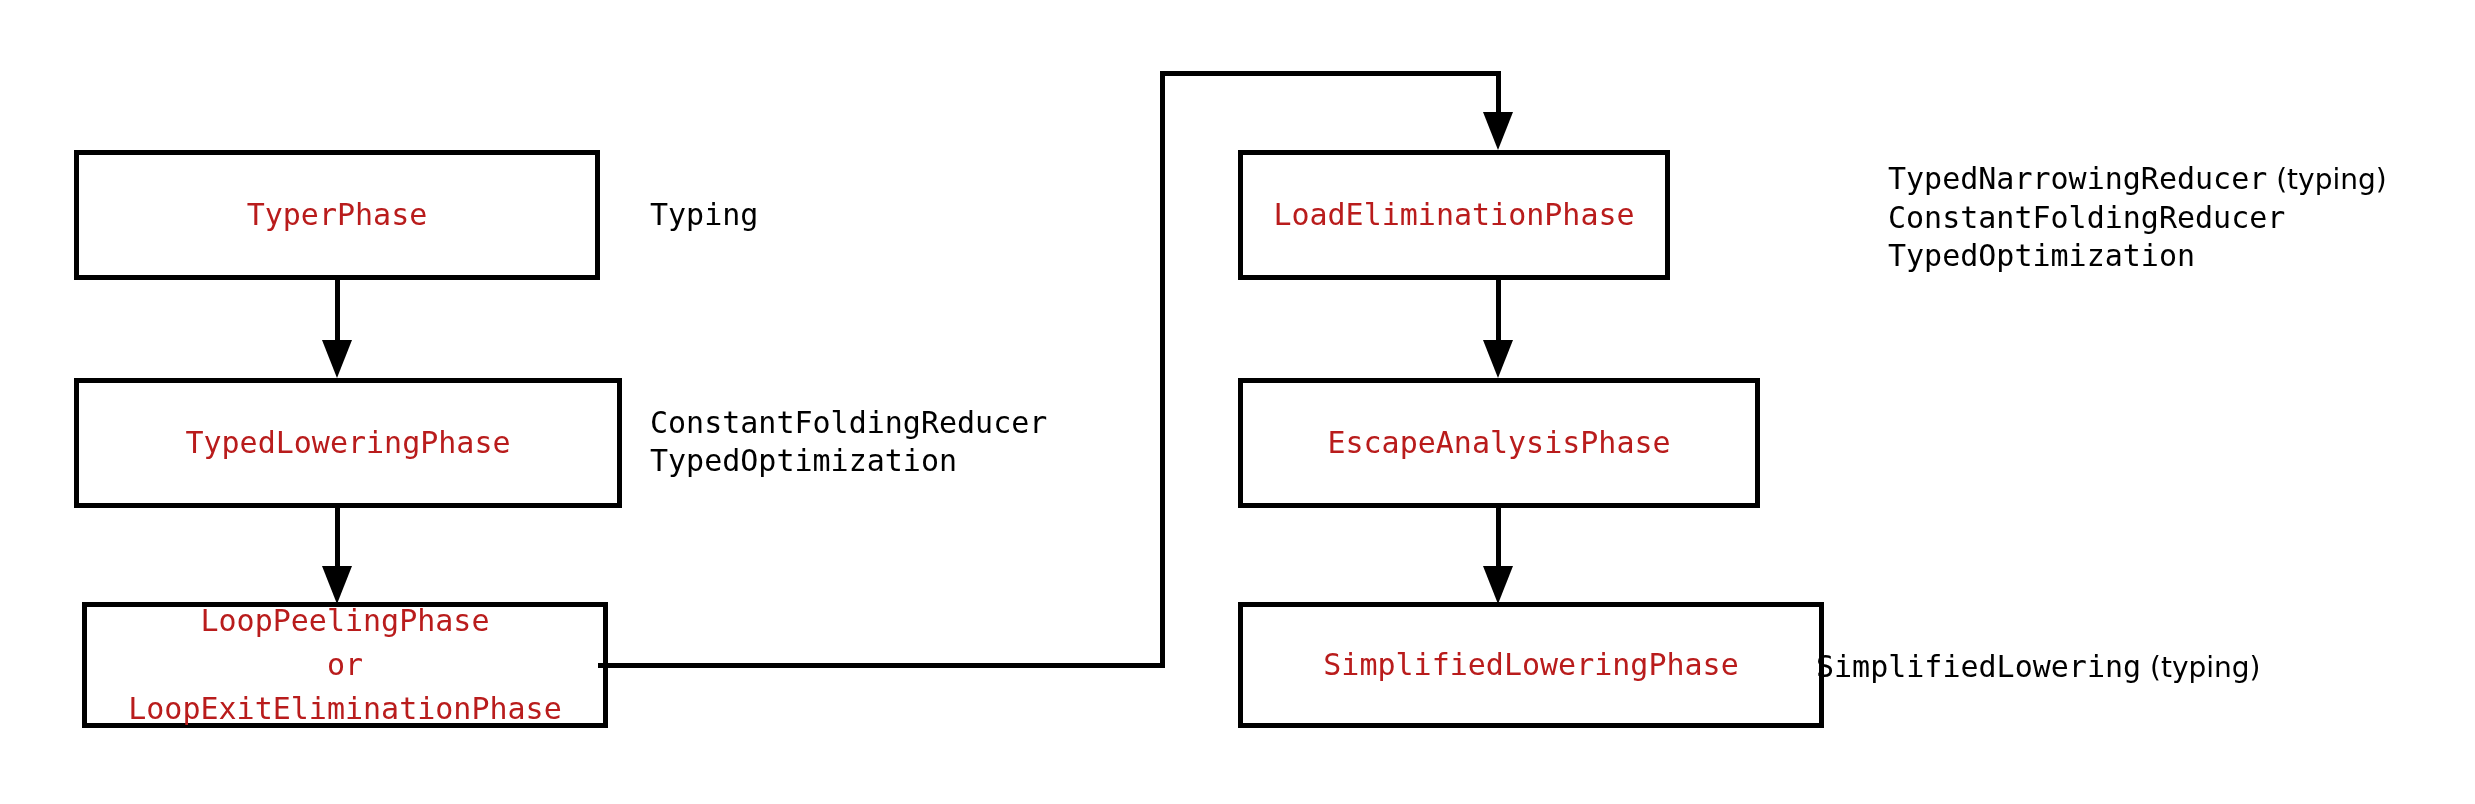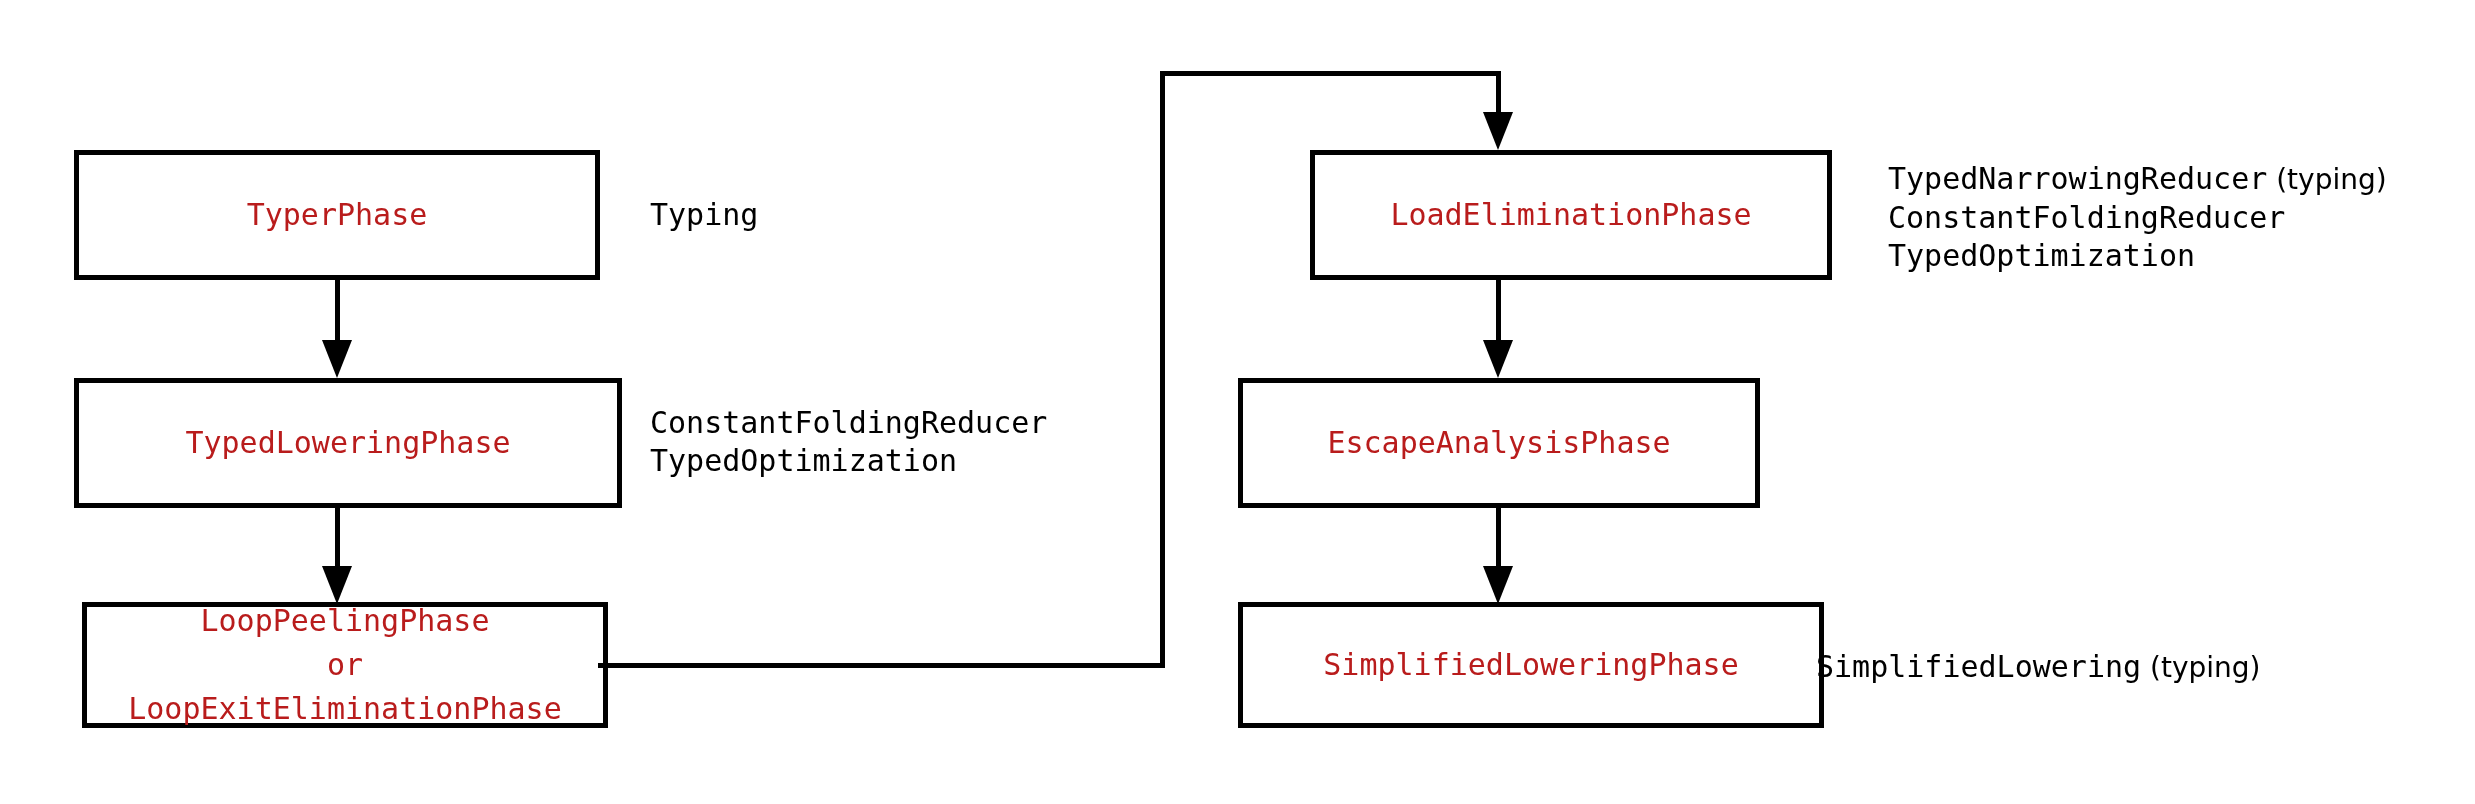--- a/index.html
+++ b/index.html
@@ -82,21 +82,21 @@
   <div class="phase-box" style="left:74px; top:378px; width:548px; height:130px;">
     <span class="line">TypedLoweringPhase</span>
   </div>
 
   <div class="phase-box" style="left:82px; top:602px; width:526px; height:126px;">
     <span class="line">LoopPeelingPhase</span>
     <span class="line">or</span>
     <span class="line">LoopExitEliminationPhase</span>
   </div>
 
-  <div class="phase-box" style="left:1310px; top:150px; width:522px; height:130px;">
+  <div class="phase-box" style="left:1238px; top:150px; width:432px; height:130px;">
     <span class="line">LoadEliminationPhase</span>
   </div>
 
   <div class="phase-box" style="left:1238px; top:378px; width:522px; height:130px;">
     <span class="line">EscapeAnalysisPhase</span>
   </div>
 
   <div class="phase-box" style="left:1238px; top:602px; width:586px; height:126px;">
     <span class="line">SimplifiedLoweringPhase</span>
   </div>

